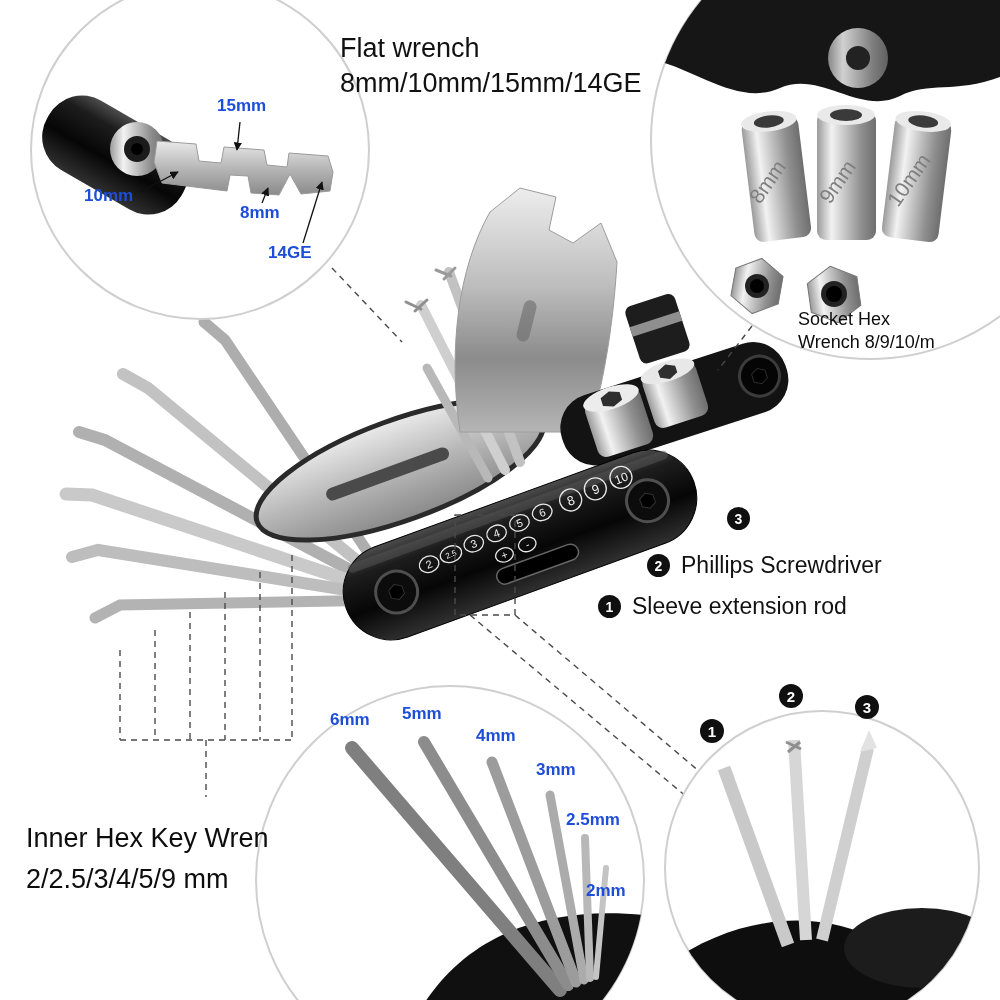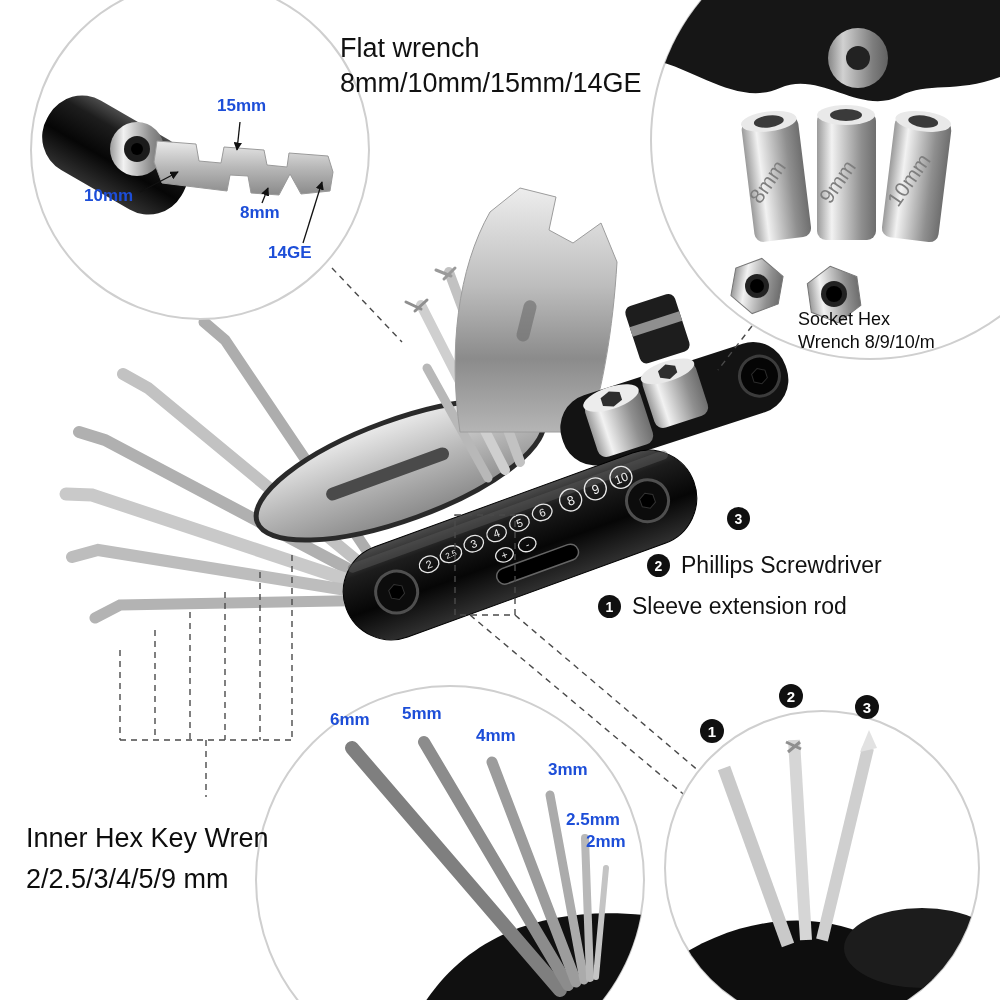--- a/index.html
+++ b/index.html
@@ -290,23 +290,23 @@
     <span>Phillips Screwdriver</span>
   </div>
   <div class="feature-row" style="left:598px;top:593px;">
     <span class="badge">1</span>
     <span>Sleeve extension rod</span>
   </div>
 
   <span class="label callout-label" style="left:330px;top:710px;">6mm</span>
   <span class="label callout-label" style="left:402px;top:704px;">5mm</span>
   <span class="label callout-label" style="left:476px;top:726px;">4mm</span>
-  <span class="label callout-label" style="left:548px;top:760px;">3mm</span>
+  <span class="label callout-label" style="left:536px;top:760px;">3mm</span>
   <span class="label callout-label" style="left:566px;top:810px;text-align:right;">2.5mm</span>
-  <span class="label callout-label" style="left:586px;top:832px;">2mm</span>
+  <span class="label callout-label" style="left:586px;top:881px;">2mm</span>
 
   <div class="label title-bottom" style="left:26px;top:818px;">
     <div>Inner Hex Key Wren</div>
     <div>2/2.5/3/4/5/9 mm</div>
   </div>
 
   <span class="bit-badge" style="left:700px;top:719px;">1</span>
   <span class="bit-badge" style="left:779px;top:684px;">2</span>
   <span class="bit-badge" style="left:855px;top:695px;">3</span>
 

